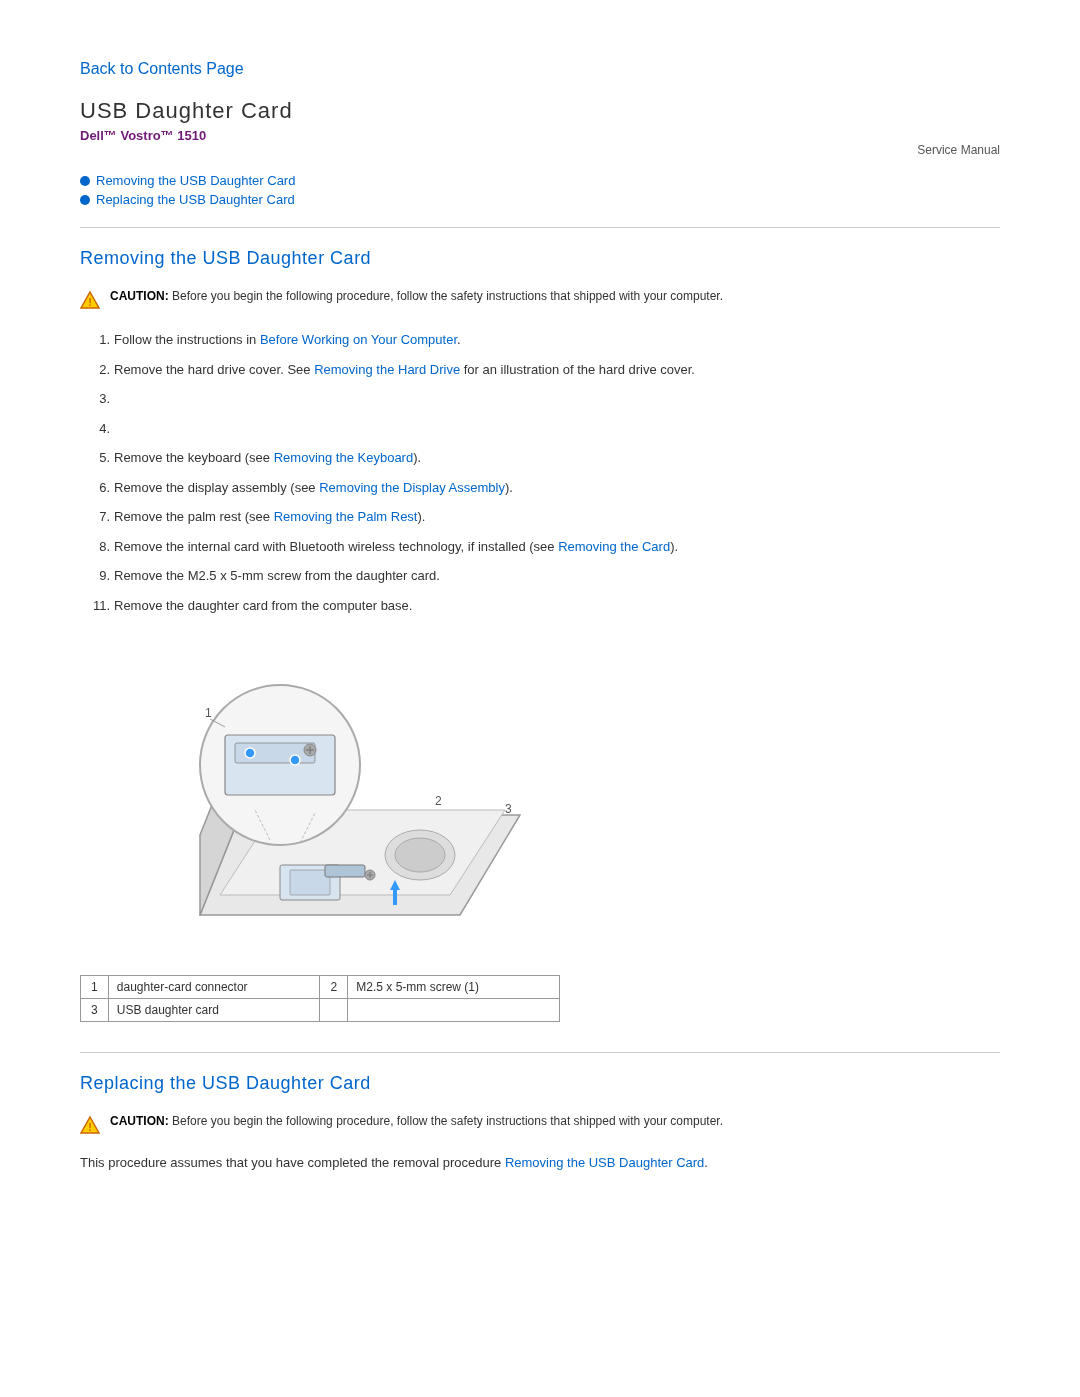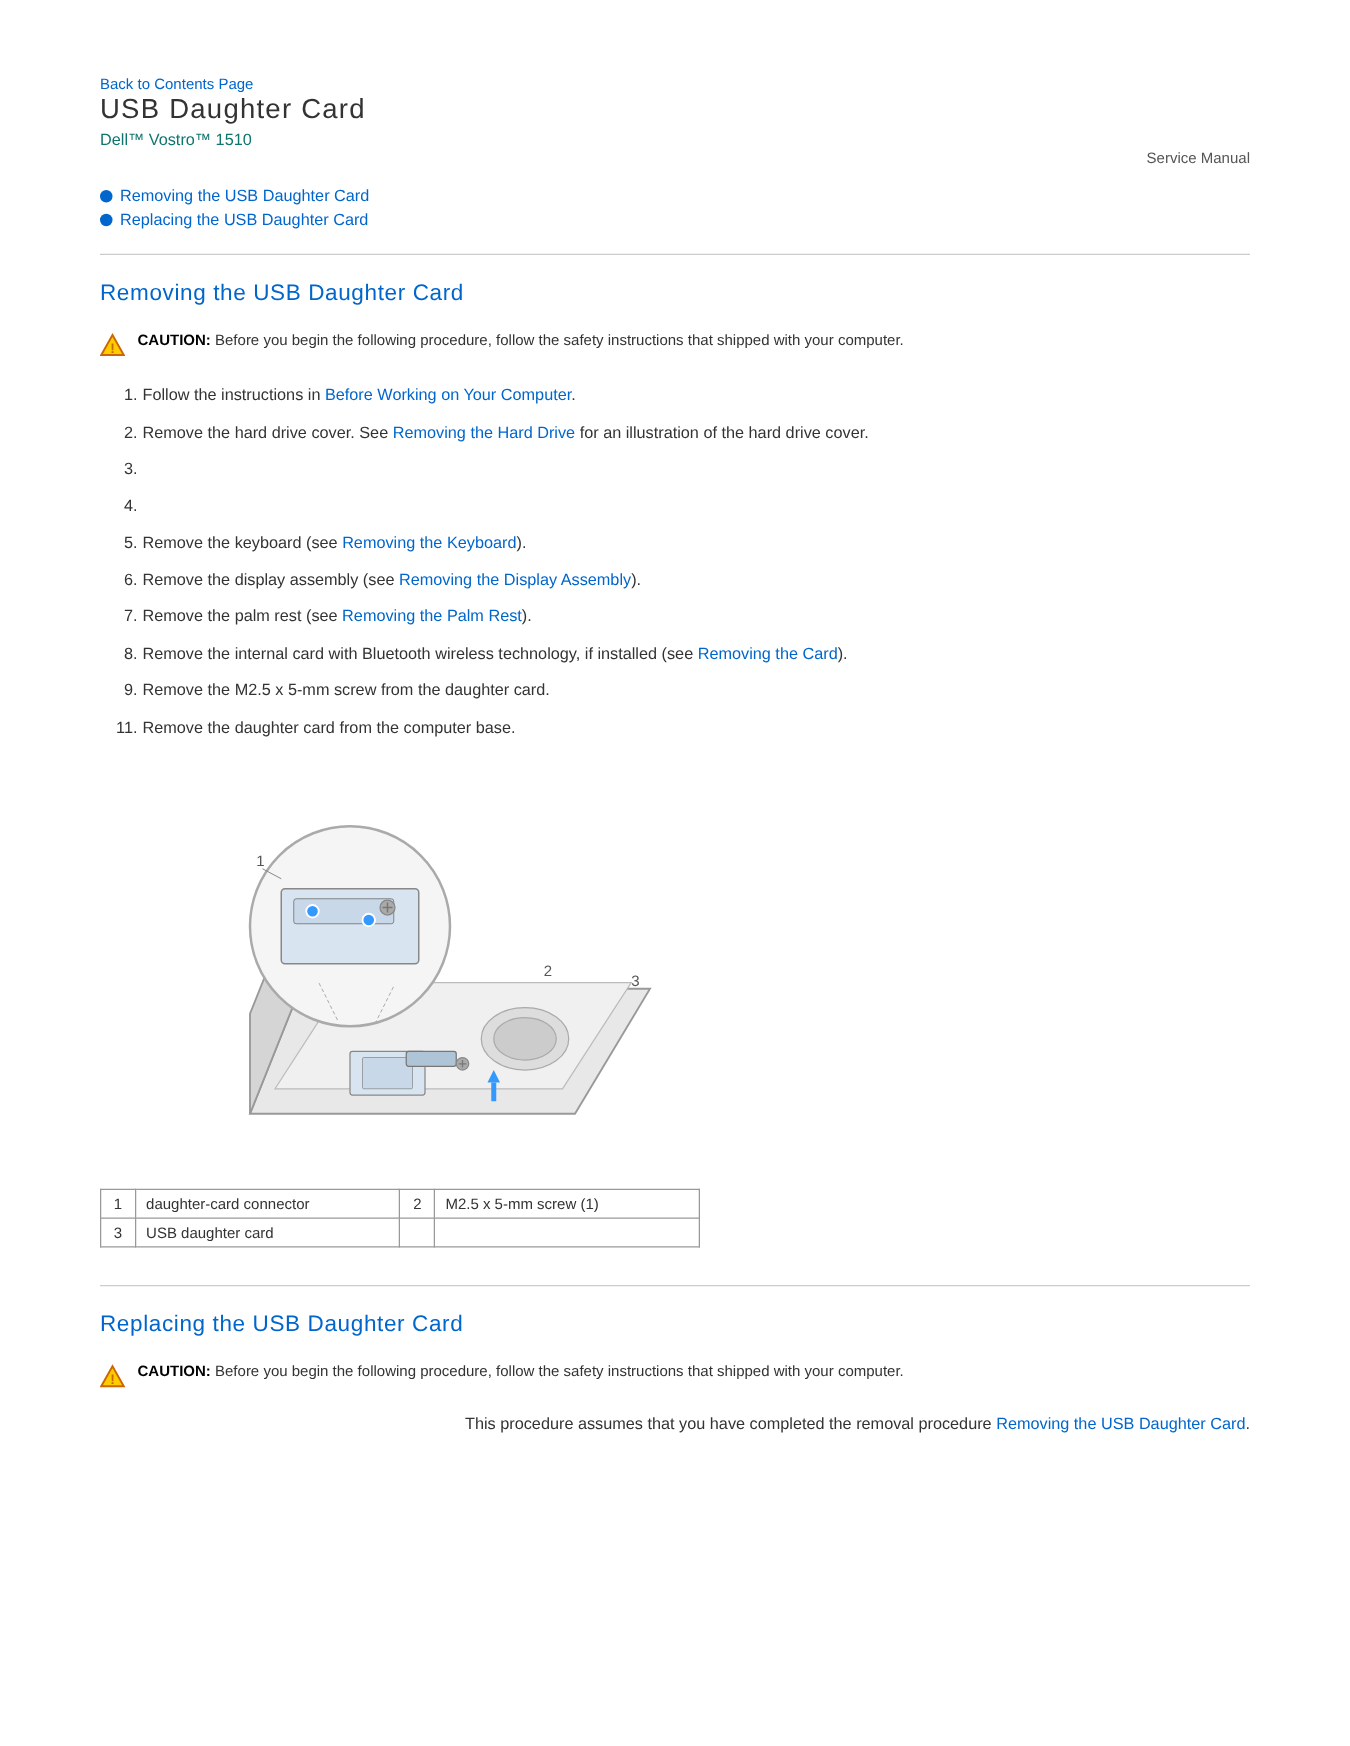--- a/index.html
+++ b/index.html
@@ -6,32 +6,32 @@
     body {
       font-family: Arial, Helvetica, sans-serif;
       font-size: 13px;
       color: #333;
       background: #fff;
       width: 1080px;
       min-height: 1397px;
       padding: 60px 80px;
     }
     a { color: #0066cc; text-decoration: none; }
-    .back-link { font-size: 12px; }
+    .back-link { font-size: 16px; margin-bottom: 20px; }
     .page-title {
       font-size: 22px;
       font-weight: normal;
       color: #333;
       letter-spacing: 1px;
       margin-bottom: 4px;
     }
     .product-name {
       font-size: 13px;
-      font-weight: normal;
-      color: #0f766e;
+      font-weight: bold;
+      color: #701a75;
     }
     .service-manual { font-size: 12px; color: #555; margin-bottom: 16px; text-align: right; }
     .toc-list { list-style: none; margin-bottom: 20px; }
     .toc-list li { margin-bottom: 4px; display: flex; align-items: center; gap: 6px; }
     .bullet-circle {
       width: 10px; height: 10px;
       border-radius: 50%;
       background: #0066cc;
       display: inline-block;
       flex-shrink: 0;
@@ -274,16 +274,16 @@
     <svg class="caution-icon" viewBox="0 0 20 20" xmlns="http://www.w3.org/2000/svg">
       <polygon points="10,2 19,18 1,18" fill="#ffcc00" stroke="#cc6600" stroke-width="1.5"></polygon>
       <text x="10" y="16" text-anchor="middle" font-size="11" font-weight="bold" fill="#cc6600">!</text>
     </svg>
     <span>
       <span class="caution-label">CAUTION:</span>
       <span> Before you begin the following procedure, follow the safety instructions that shipped with your computer.</span>
     </span>
   </div>
 
-  <p style="font-size:13px; margin-top:10px;text-align:right;">
+  <p style="font-size:13px; margin-top:10px;">
     This procedure assumes that you have completed the removal procedure <a href="#removing">Removing the USB Daughter Card</a>.
   </p>
 </section>
 
 </body></html>

